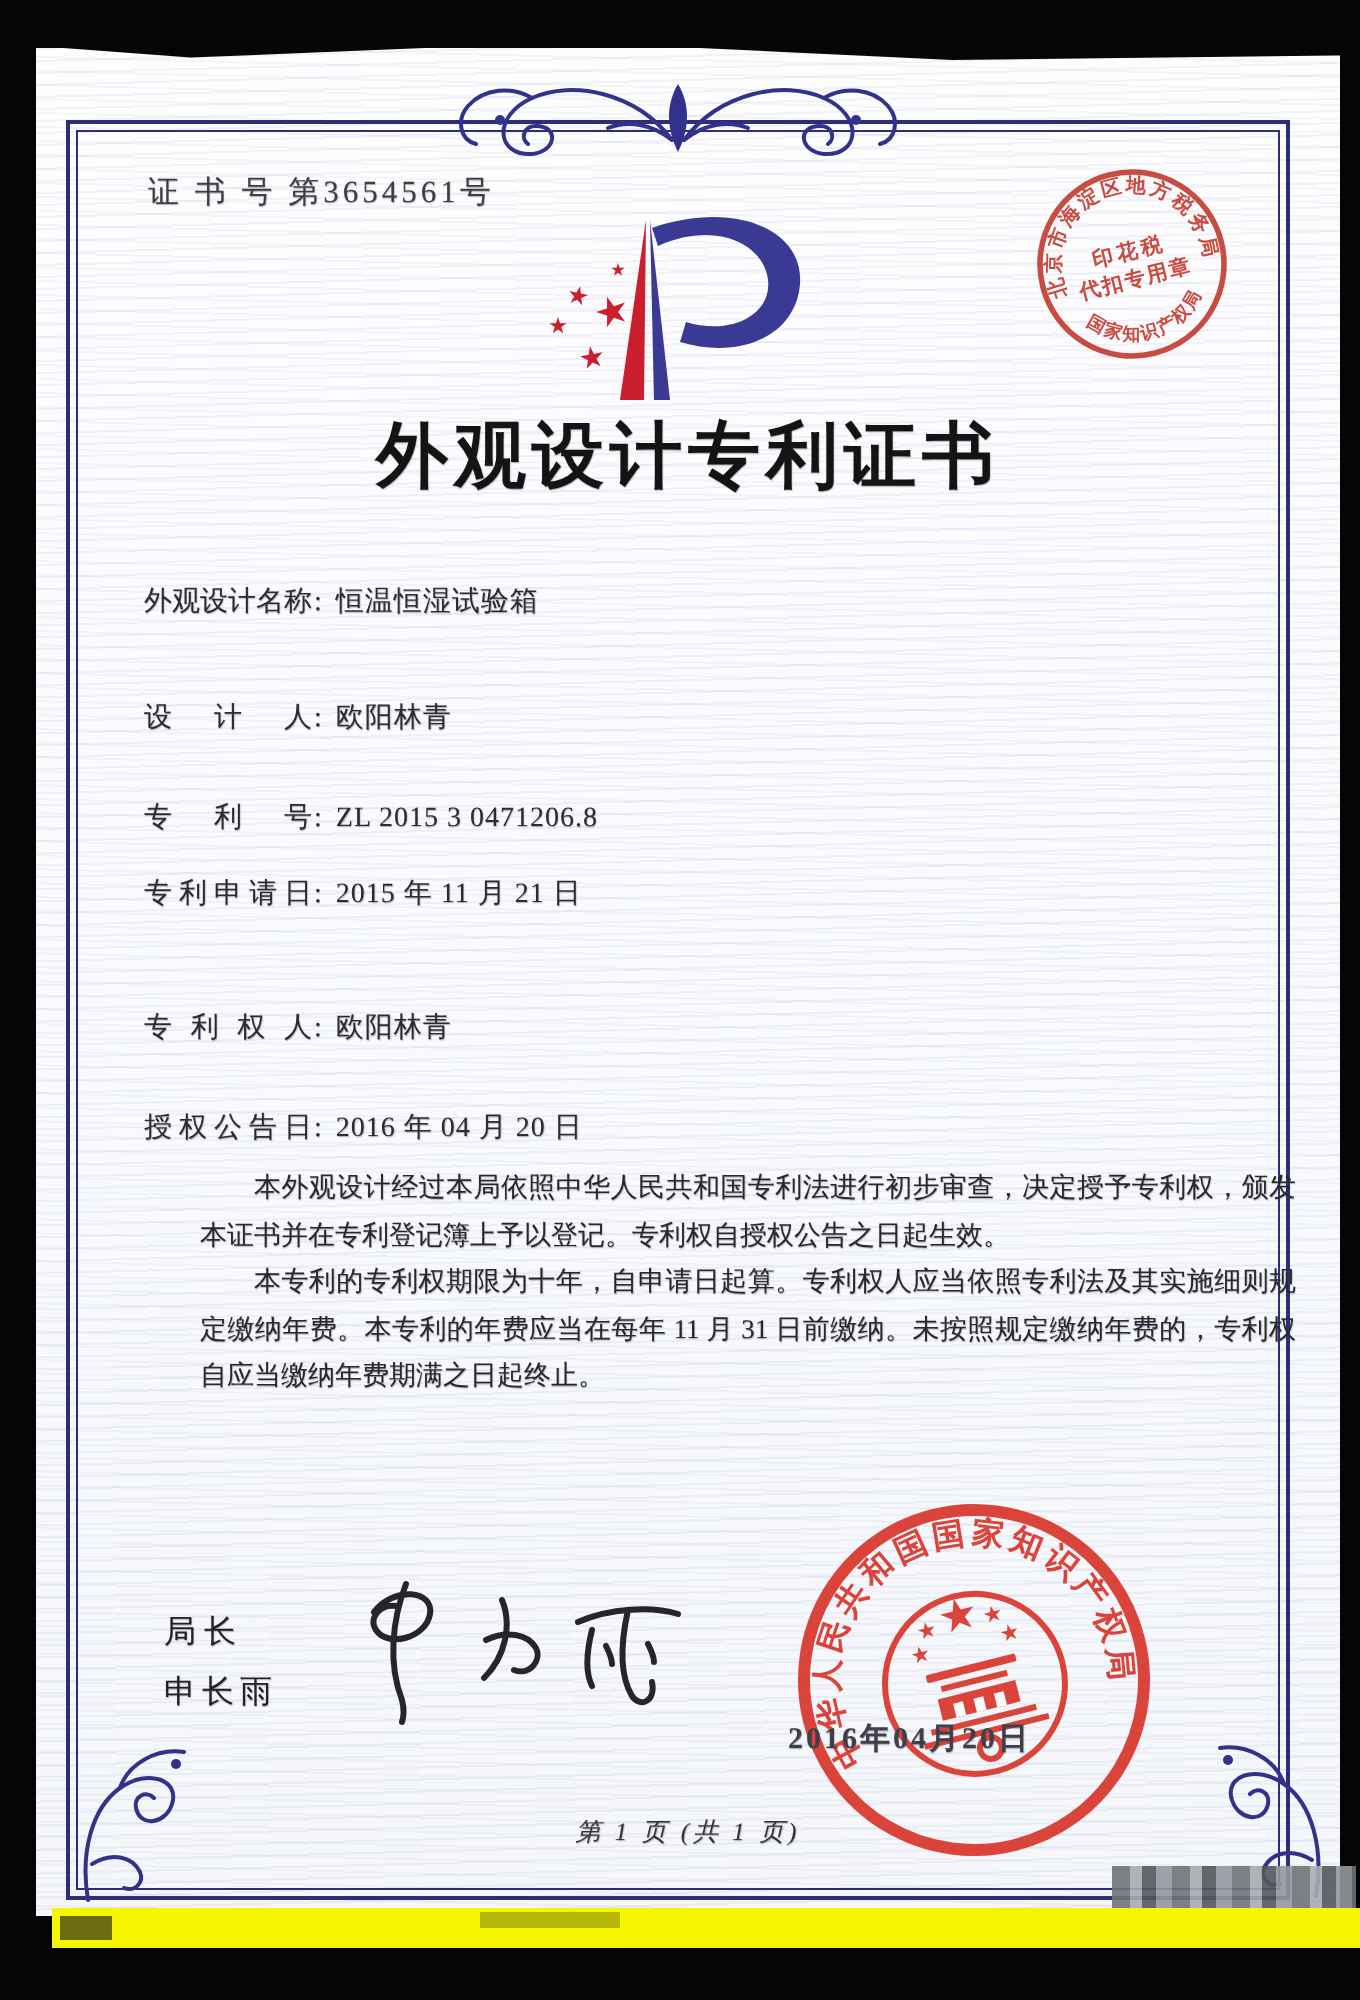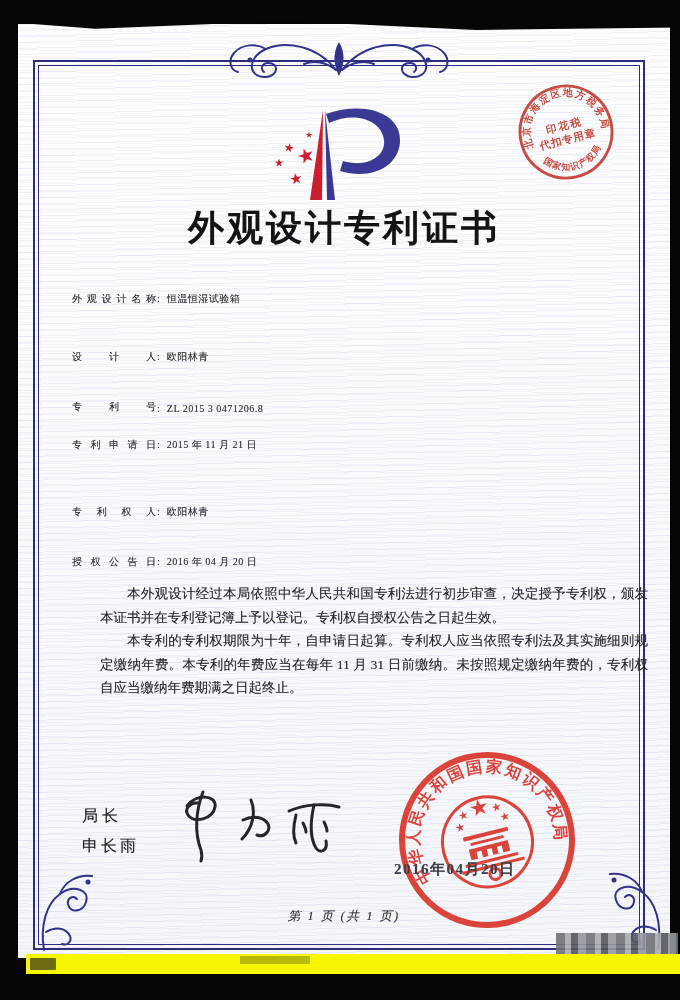--- a/index.html
+++ b/index.html
@@ -21,21 +21,21 @@
     position:absolute;left:15px;top:36px;right:25px;bottom:8px;
     border:2px solid #2d2d7b;outline:1px solid #2d2d7b;outline-offset:-6px;
   }
   .doc-text{text-shadow:0.3px 0.3px 0.6px rgba(70,70,80,0.45);}
   .cert-no{position:absolute;left:56px;top:62px;font-size:15.5px;letter-spacing:2px;color:#3d3d42;}
   .logo{position:absolute;left:248px;top:76px;width:158px;height:104px;}
   .title{
     position:absolute;left:0;top:180px;width:652px;text-align:center;
     font-size:36px;font-weight:bold;letter-spacing:3px;color:#141414;font-family:Liberation Serif, serif;
   }
-  .field-row{position:absolute;left:54px;font-size:10px;color:#2c2c30;white-space:nowrap;}
+  .field-row{position:absolute;left:54px;font-size:14px;color:#2c2c30;white-space:nowrap;}
   .f0{top:268px}.f1{top:326px}.f2{top:376px}.f3{top:414px}.f4{top:481px}.f5{top:531px}
   .flabel{display:inline-block;width:84px;text-align:justify;text-align-last:justify;vertical-align:bottom;}
   .fsep{margin:0 7px 0 1px;}
   .fvalue{letter-spacing:0.5px;}
   .paras{position:absolute;left:45px;top:558px;width:548px;font-size:13.5px;line-height:23.5px;
     color:#28282c;text-align:justify;margin-left:37px;}
   .paras p{margin:0;text-indent:2em;}
   .sig-title{position:absolute;left:64px;top:782px;font-size:16px;letter-spacing:4px;color:#222;}
   .sig-name{position:absolute;left:64px;top:812px;font-size:16px;letter-spacing:3px;color:#222;}
   .sig-svg{position:absolute;left:145px;top:756px;width:215px;height:88px;}
@@ -92,20 +92,21 @@
   </svg>
   <svg class="corner-br" viewBox="0 0 60 84">
     <g stroke="#32328c" stroke-width="2" fill="none" stroke-linecap="round">
       <path d="M6,82 C2,58 8,36 22,26 C36,16 52,22 48,34 C45,44 32,46 30,36 C29,30 35,27 39,31"></path>
       <path d="M22,26 C26,14 40,6 54,8"></path>
       <path d="M8,64 C18,58 28,60 32,68 C34,73 30,78 24,76"></path>
       <circle cx="50" cy="14" r="2.5" fill="#32328c" stroke="none"></circle>
     </g>
   </svg>
 
+  <div class="cert-no doc-text">证 书 号 第3654561号</div>
 
   <svg class="logo" viewBox="0 0 158 104">
     <path d="M60,14 C100,0 136,14 134,42 C132,68 104,80 74,71 L77,61 C100,68 120,57 118,40 C116,22 92,10 63,23 Z" fill="#3a3a94"></path>
     <polygon points="57,10 44,100 56,100" fill="#cc1f2e"></polygon>
     <polygon points="59,10 61,100 69,100" fill="#3a3a94"></polygon>
     <g fill="#cc1f2e">
       <use href="#star" x="32" y="48" width="16" height="16" transform="rotate(-18 40 56)"></use>
       <use href="#star" x="18" y="43" width="10" height="10" transform="rotate(12 23 48)"></use>
       <use href="#star" x="8.5" y="58.5" width="9" height="9"></use>
       <use href="#star" x="24" y="73" width="12" height="12" transform="rotate(-10 30 79)"></use>

